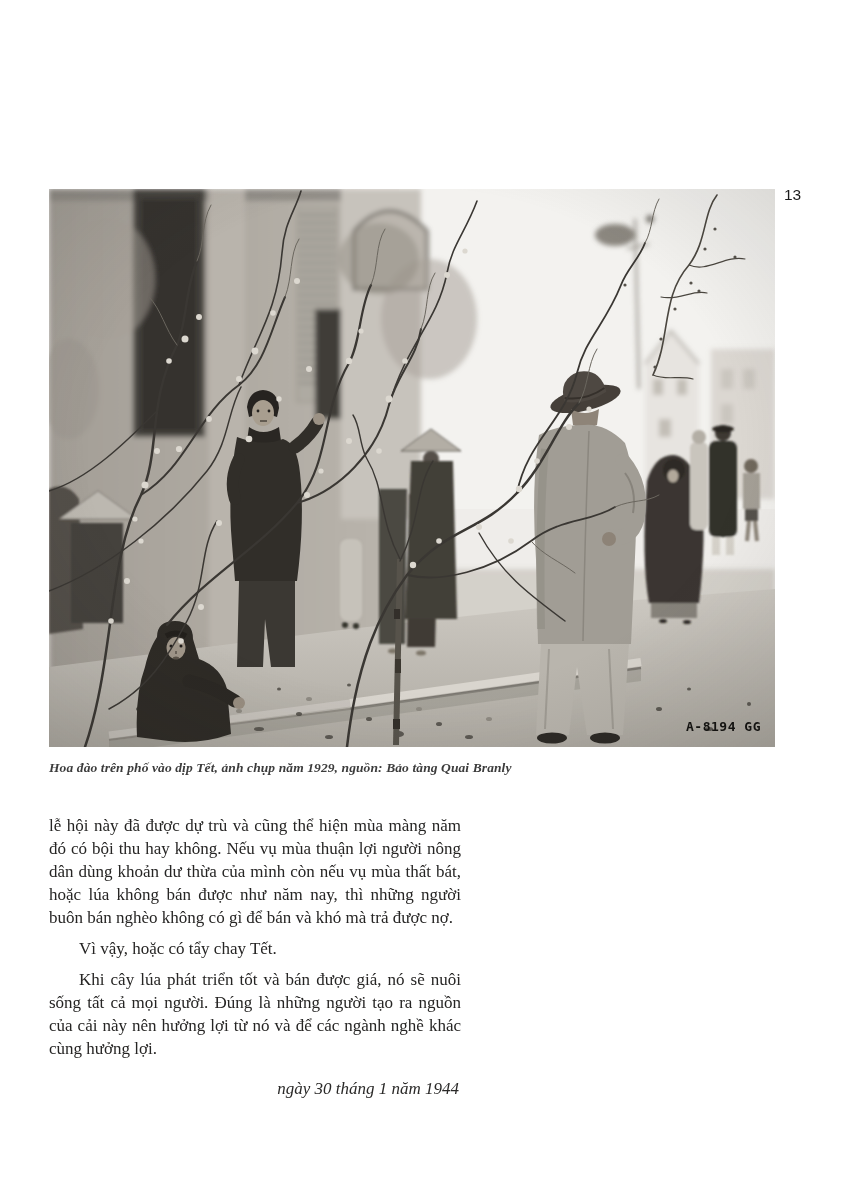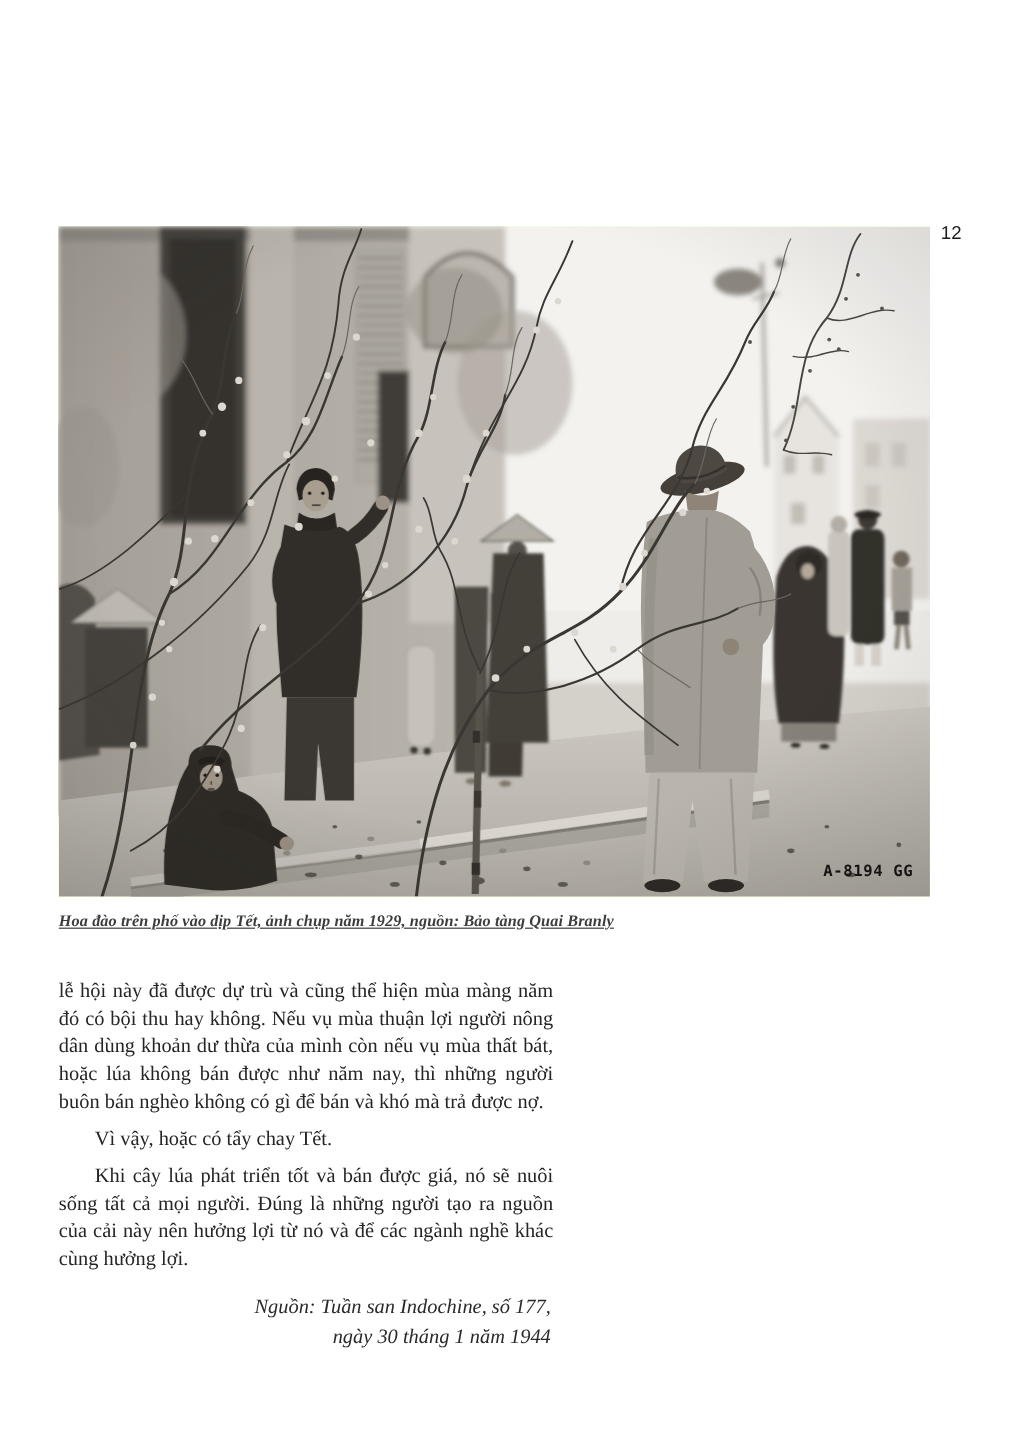--- a/index.html
+++ b/index.html
@@ -19,39 +19,38 @@
   .photo svg{display:block;}
   .photo-stamp{
     position:absolute;right:14px;bottom:13px;
     font-family:"DejaVu Sans Mono", monospace;
     font-weight:bold;font-size:13px;letter-spacing:.5px;color:#141311;
   }
   .caption{
     position:absolute;left:49px;top:760px;width:710px;
     font-style:italic;font-weight:bold;font-size:13.5px;color:#3c3c3c;
     letter-spacing:.1px;
-    text-decoration:underline;
   }
   .body-text{
     position:absolute;left:49px;top:814px;width:412px;
     font-size:17px;line-height:23px;color:#262524;text-align:justify;
   }
   .body-text p{margin:0 0 8px 0;}
   .body-text p.indent{text-indent:30px;}
   .source{
     margin-top:16px;text-align:right;font-style:italic;
     font-size:17px;line-height:25px;color:#2a2928;padding-right:2px;
   }
 </style>
 </head>
 <body>
 
 <div class="page">
 
-  <div class="page-number">12</div>
+  <div class="page-number">13</div>
 
   <div class="photo">
     <svg width="726" height="558" viewBox="0 0 726 558" xmlns="http://www.w3.org/2000/svg">
       <defs>
         <linearGradient id="wallG" x1="0" y1="0" x2="1" y2="0">
           <stop offset="0" stop-color="#a39e96"></stop>
             <stop offset="1" stop-color="#b9b4ac"></stop>
         </linearGradient>
         <linearGradient id="streetG" x1="0" y1="0" x2="0" y2="1">
           <stop offset="0" stop-color="#cdc9c2"></stop>
@@ -336,18 +335,17 @@
     <span class="photo-stamp">A-8194 GG</span>
   </div>
 
   <div class="caption">Hoa đào trên phố vào dịp Tết, ảnh chụp năm 1929, nguồn: Bảo tàng Quai Branly</div>
 
   <div class="body-text">
     <p>lễ hội này đã được dự trù và cũng thể hiện mùa màng năm đó có bội thu hay không. Nếu vụ mùa thuận lợi người nông dân dùng khoản dư thừa của mình còn nếu vụ mùa thất bát, hoặc lúa không bán được như năm nay, thì những người buôn bán nghèo không có gì để bán và khó mà trả được nợ.</p>
     <p class="indent">Vì vậy, hoặc có tẩy chay Tết.</p>
     <p class="indent">Khi cây lúa phát triển tốt và bán được giá, nó sẽ nuôi sống tất cả mọi người. Đúng là những người tạo ra nguồn của cải này nên hưởng lợi từ nó và để các ngành nghề khác cùng hưởng lợi.</p>
     <div class="source">
-      <div>Nguồn: Tuần san Indochine, số 177,</div>
       <div>ngày 30 tháng 1 năm 1944</div>
     </div>
   </div>
 
 </div>
 
 </body></html>

